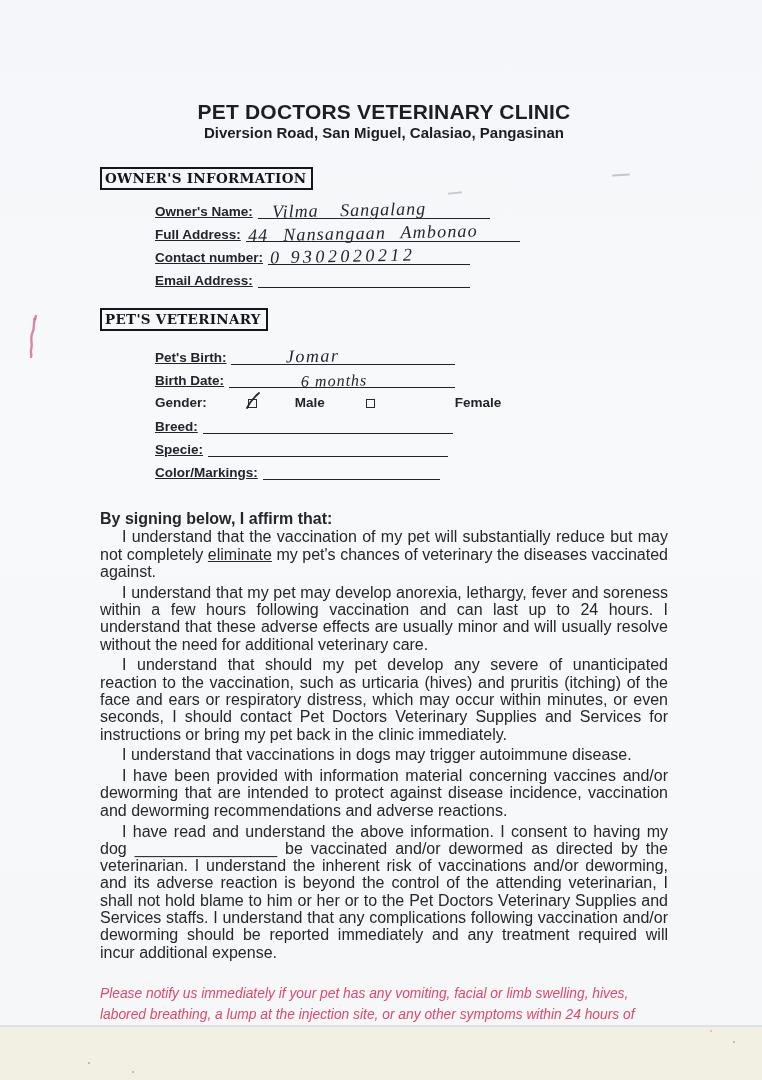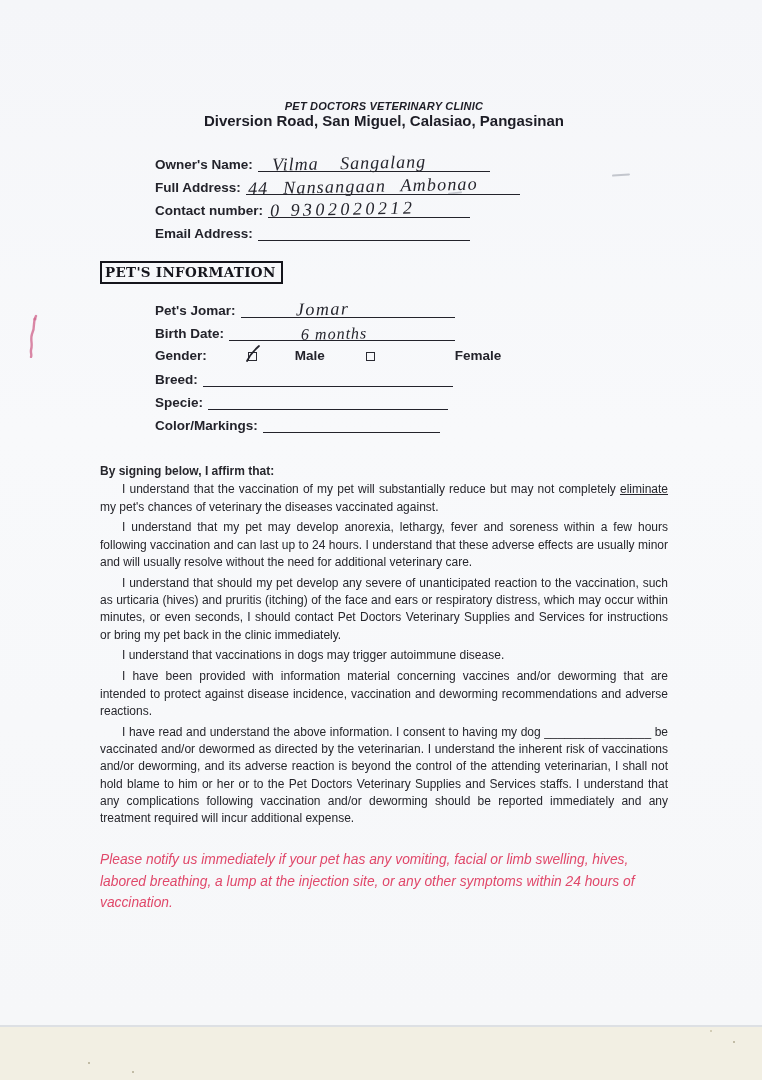--- a/index.html
+++ b/index.html
@@ -15,35 +15,35 @@
     background:#f2efe3; border-top:2px solid #dde0e4;
   }
   .speck { position:absolute; width:2px; height:2px; border-radius:50%; background:#b2ab92; }
 
   .ink-mark { position:absolute; left:24px; top:314px; }
   .pencil-dash { position:absolute; background:#c3c6cd; height:2px; border-radius:1px; }
 
   .content { position:absolute; left:100px; top:0; width:568px; color:#23232b; }
 
   .header { text-align:center; margin-top:100px; font-weight:bold; color:#1d1d26; }
-  .clinic-name { font-size:11px; letter-spacing:.2px;font-style:italic; }
+  .clinic-name { font-size:21px; letter-spacing:.2px; }
   .clinic-address { font-size:15px; }
 
   .section-box {
     display:inline-block; border:2px solid #15151c; padding:1px 5px 2px 3px;
     font-family:"DejaVu Serif", serif; font-weight:bold; font-size:13.5px;
     letter-spacing:.3px; color:#15151c; background:transparent;
   }
   .owner-section { margin-top:26px; }
   .pet-section { margin-top:20px; }
 
   .fieldset { margin:12px 0 0 55px; }
   .pet-section .fieldset { margin-top:17px; }
   .f-row { display:flex; align-items:flex-end; height:17px; margin-bottom:6px; }
-  .f-label { font-weight:bold; font-size:13.5px; white-space:nowrap; padding-right:5px; }
+  .f-label { font-weight:bold; font-size:13.5px; white-space:nowrap; padding-right:5px;text-decoration:underline; }
   .f-line { flex:1; border-bottom:1.7px solid #23232b; position:relative; height:17px; }
   .w335{width:335px} .w365{width:365px} .w315{width:315px}
   .w300{width:300px} .w298{width:298px} .w293{width:293px} .w285{width:285px}
 
   .hw {
     position:absolute; bottom:-3px; white-space:nowrap; overflow:visible;
     font-family:"Liberation Serif", serif; font-style:italic;
     font-size:18px; color:#26262e; transform:rotate(-1.2deg);
   }
   .hw-owner-name { left:14px; word-spacing:16px; letter-spacing:1px; }
@@ -52,21 +52,21 @@
   .hw-pet-name   { left:55px; letter-spacing:1.5px; }
   .hw-birth      { left:72px; letter-spacing:1px; font-size:16px; }
 
   .gender-row { display:flex; align-items:center; height:17px; margin-bottom:6px;
                 font-weight:bold; font-size:13.5px;gap:36px; }
   .cb { width:9px; height:9px; border:1.5px solid #2a2a32; display:inline-block;
         position:relative; margin:2px 2px 0 5px; }
   .cb .check { position:absolute; left:-4px; top:-9px; }
   .gap { width:6px; }
 
-  .aff { margin-top:30px; font-size:12px; line-height:17.3px; text-align:justify;
+  .aff { margin-top:30px; font-size:16px; line-height:17.3px; text-align:justify;
          color:#26262c; width:568px; }
   .aff-head { font-weight:bold; margin-bottom:1px; }
   .aff p { margin:0 0 3.5px; text-indent:22px; }
   .u { text-decoration:underline; }
 
   .sig-row { display:flex; align-items:flex-end; margin-top:28px; font-weight:bold;
              font-size:13.5px; }
   .sig-line { width:180px; border-bottom:1.6px solid #23232b; position:relative;
               height:16px; margin-right:36px; }
   .scribble { position:absolute; left:50px; bottom:-12px; }
@@ -92,20 +92,21 @@
   <div class="pencil-dash" style="left:612px; top:174px; width:18px; transform:rotate(-4deg);"></div>
 
   <div class="content">
 
     <div class="header">
       <div class="clinic-name">PET DOCTORS VETERINARY CLINIC</div>
       <div class="clinic-address">Diversion Road, San Miguel, Calasiao, Pangasinan</div>
     </div>
 
     <div class="owner-section">
+      <span class="section-box">OWNER'S INFORMATION</span>
       <div class="fieldset">
         <div class="f-row w335">
           <span class="f-label">Owner's Name:</span>
           <span class="f-line">
             <span class="hw hw-owner-name">Vilma Sangalang</span>
           </span>
         </div>
         <div class="f-row w365">
           <span class="f-label">Full Address:</span>
           <span class="f-line">
@@ -121,24 +122,24 @@
         <div class="f-row w315">
           <span class="f-label">Email Address:</span>
           <span class="f-line">
             <span class="hw"></span>
           </span>
         </div>
       </div>
     </div>
 
     <div class="pet-section">
-      <span class="section-box">PET'S  INFORMATION</span>
+      <span class="section-box">PET'S  VETERINARY</span>
       <div class="fieldset">
         <div class="f-row w300">
-          <span class="f-label">Pet's Jomar:</span>
+          <span class="f-label">Pet's Birth:</span>
           <span class="f-line">
             <span class="hw hw-pet-name">Jomar</span>
           </span>
         </div>
         <div class="f-row w300">
           <span class="f-label">Birth Date:</span>
           <span class="f-line">
             <span class="hw hw-birth">6 months</span>
           </span>
         </div>

